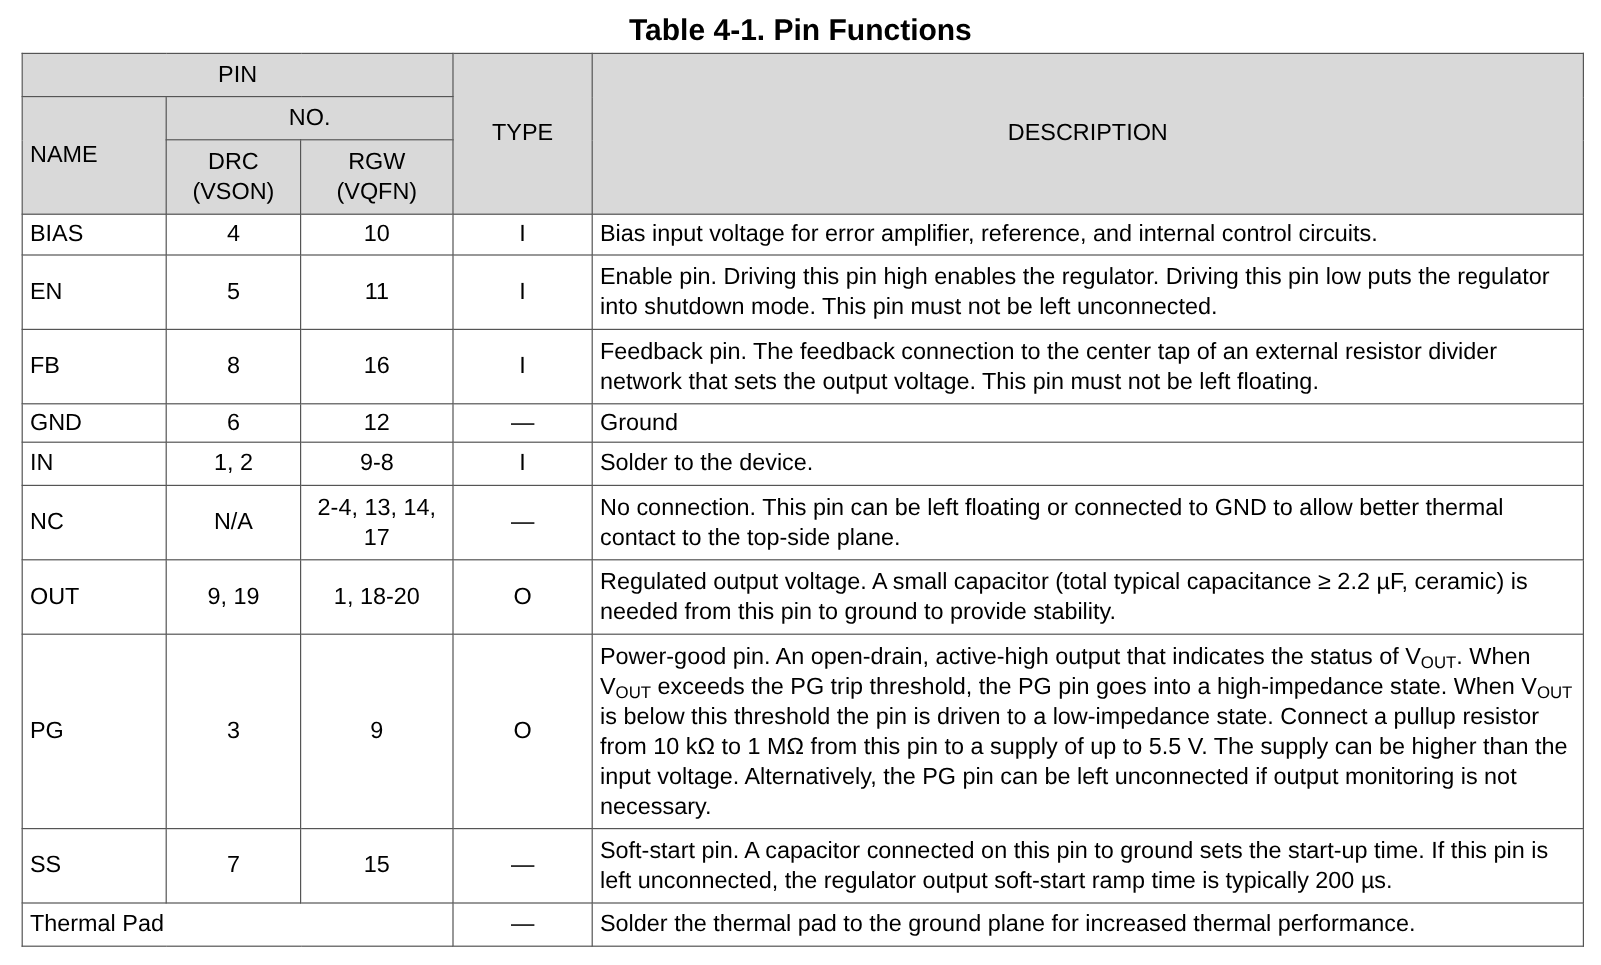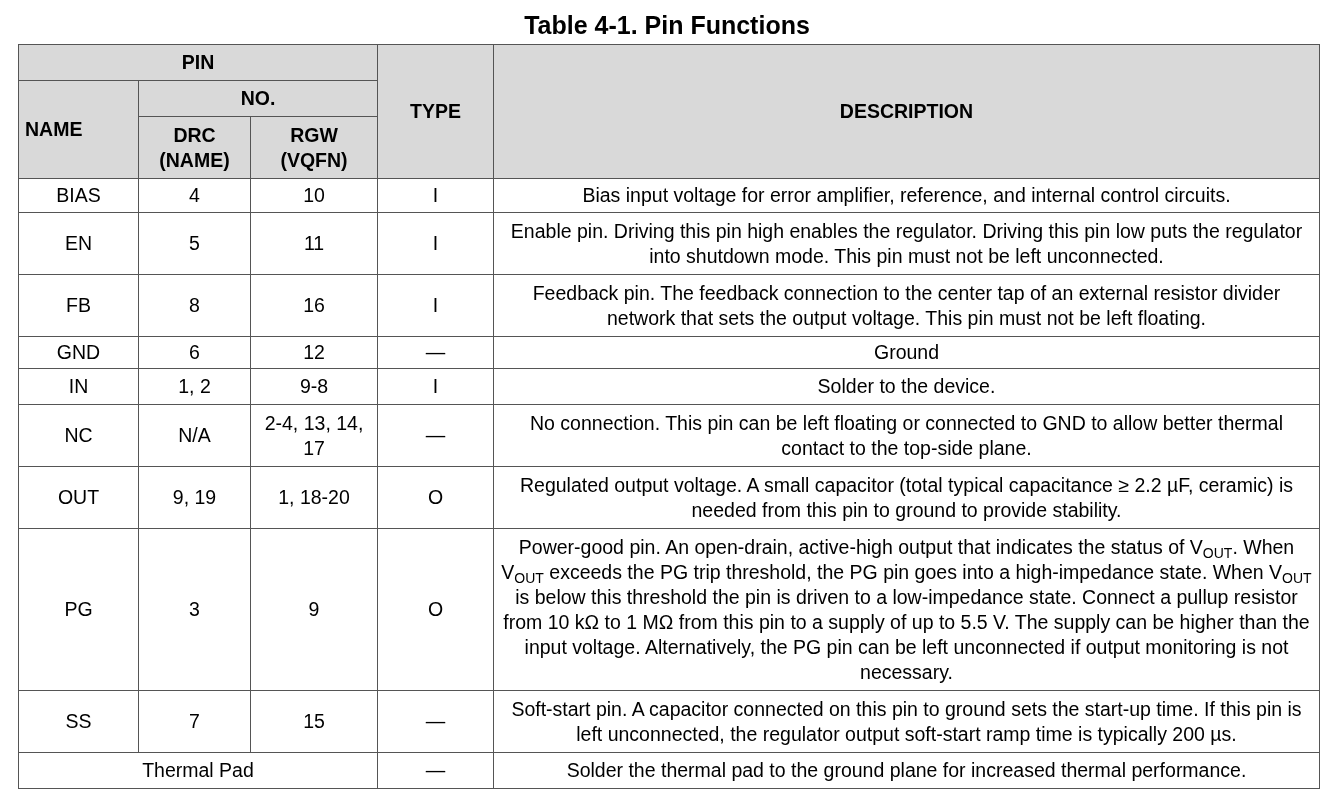--- a/index.html
+++ b/index.html
@@ -1,23 +1,23 @@
 <!DOCTYPE html>
 <html><head>
 <meta charset="utf-8">
 <style>
   html, body { margin: 0; padding: 0; background: #ffffff; }
   body { width: 1334px; height: 804px; overflow: hidden; font-family: "Liberation Sans", sans-serif; color: #000; }
   .title { position: absolute; left: 0; top: 10px; width: 1334px; text-align: center; font-weight: bold; font-size: 25px; line-height: 30px; }
   table.pins { position: absolute; left: 18px; top: 44px; border-collapse: collapse; table-layout: fixed; width: 1301px; font-size: 19.5px; }
   table.pins td, table.pins th { border: 1.5px solid #555; padding: 0 6px; line-height: 25px; vertical-align: middle; }
-  table.pins th { background: #d9d9d9; font-weight: bold; }
+  table.pins th { background: #d9d9d9; font-weight: normal; }
   th.left { text-align: left; margin-top: 46px; }
   td.c { text-align: center; }
-  td.l { text-align: center; }
+  td.l { text-align: left; }
   sub { font-size: 14px; vertical-align: -4px; line-height: 0; }
 </style>
 </head>
 <body>
 
 <div class="title">Table 4-1. Pin Functions</div>
 
 <table class="pins">
   <colgroup>
     <col style="width:120px">
@@ -30,21 +30,21 @@
       <tr style="height:36px">
     <th colspan="3">PIN</th>
     <th rowspan="3">TYPE</th>
     <th rowspan="3">DESCRIPTION</th>
   </tr>
   <tr style="height:36px">
     <th rowspan="2" class="left">NAME</th>
     <th colspan="2">NO.</th>
   </tr>
   <tr style="height:62px">
-    <th><span>DRC</span><br><span>(NAME)</span></th>
+    <th><span>DRC</span><br><span>(VSON)</span></th>
     <th><span>RGW</span><br><span>(VQFN)</span></th>
   </tr>
 
   <tr style="height:34px">
     <td class="l">BIAS</td>
     <td class="c">4</td>
     <td class="c">10</td>
     <td class="c">I</td>
     <td class="l">Bias input voltage for error amplifier, reference, and internal control circuits.</td>
   </tr>

